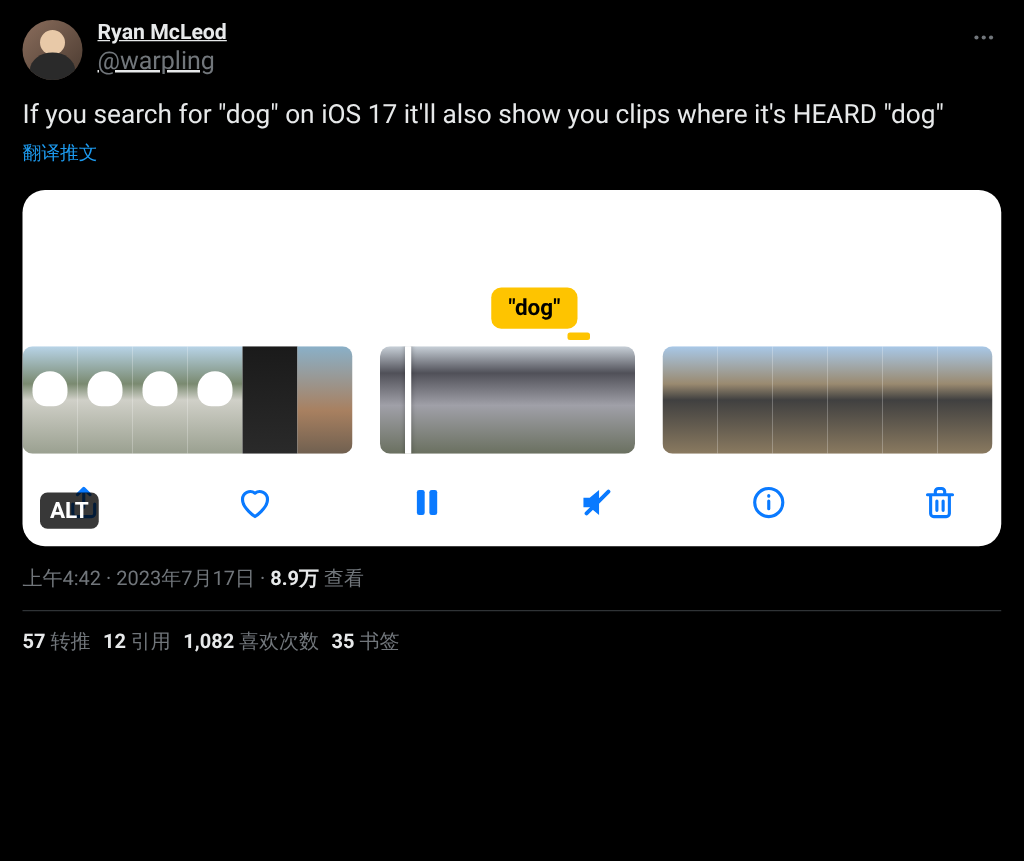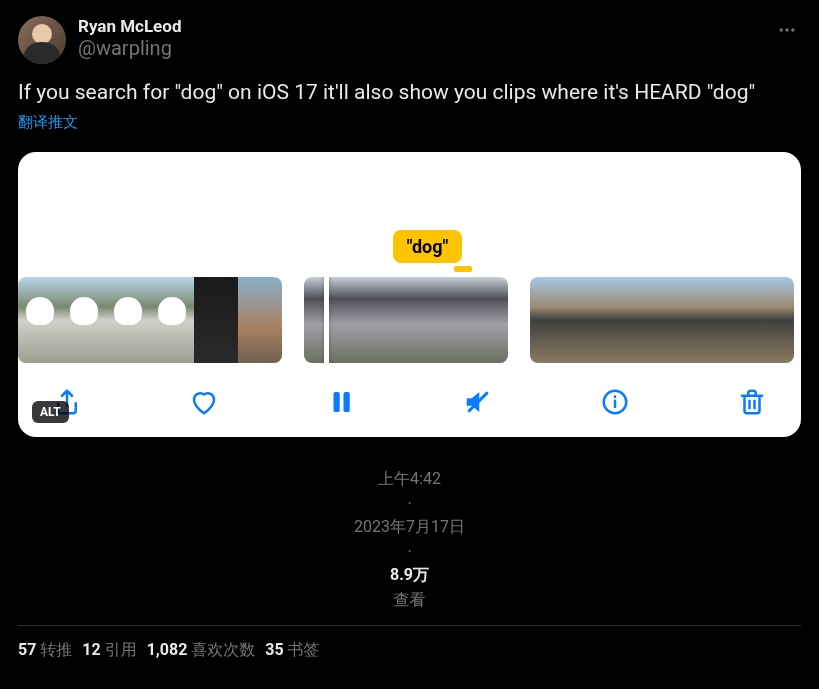--- a/index.html
+++ b/index.html
@@ -38,21 +38,21 @@
     border-radius: 50%;
   }
   .avatar::after {
     content: "";
     position: absolute;
     bottom: -6px; left: 6px;
     width: 36px; height: 28px;
     background: #2a2a2a;
     border-radius: 50% 50% 0 0;
   }
-  .name-block { flex: 1; }
+  .name-block { flex: 1; text-decoration: underline; }
   .display-name {
     font-weight: 700;
     font-size: 17px;
     color: #e7e9ea;
     line-height: 1.2;
   }
   .handle {
     font-size: 20px;
     color: #71767b;
     line-height: 1.2;
@@ -159,32 +159,31 @@
   }
   .tb-btn svg { width: 30px; height: 30px; fill: none; stroke: currentColor; stroke-width: 2; }
   .tb-btn.filled svg { fill: currentColor; stroke: none; }
   .alt-badge {
     position: absolute;
     left: 14px;
     bottom: 14px;
     background: rgba(0,0,0,0.78);
     color: #fff;
     font-weight: 700;
-    font-size: 12px;
+    font-size: 18px;
     padding: 4px 8px;
     border-radius: 6px;
   }
   .meta-row {
     color: #71767b;
     font-size: 16px;
-    margin-top: 32px;
-    display: flex;
-    align-items: center;
+    margin-top: 16px;
+    display: flex;
+    align-items: flex-start;
     gap: 4px;
-    flex-direction: column;
   }
   .meta-row .bold { color: #e7e9ea; font-weight: 700; }
   .divider {
     border: 0;
     border-top: 1px solid #2f3336;
     margin-top: 14px;
   }
   .stats-row {
     display: flex;
     gap: 10px;

